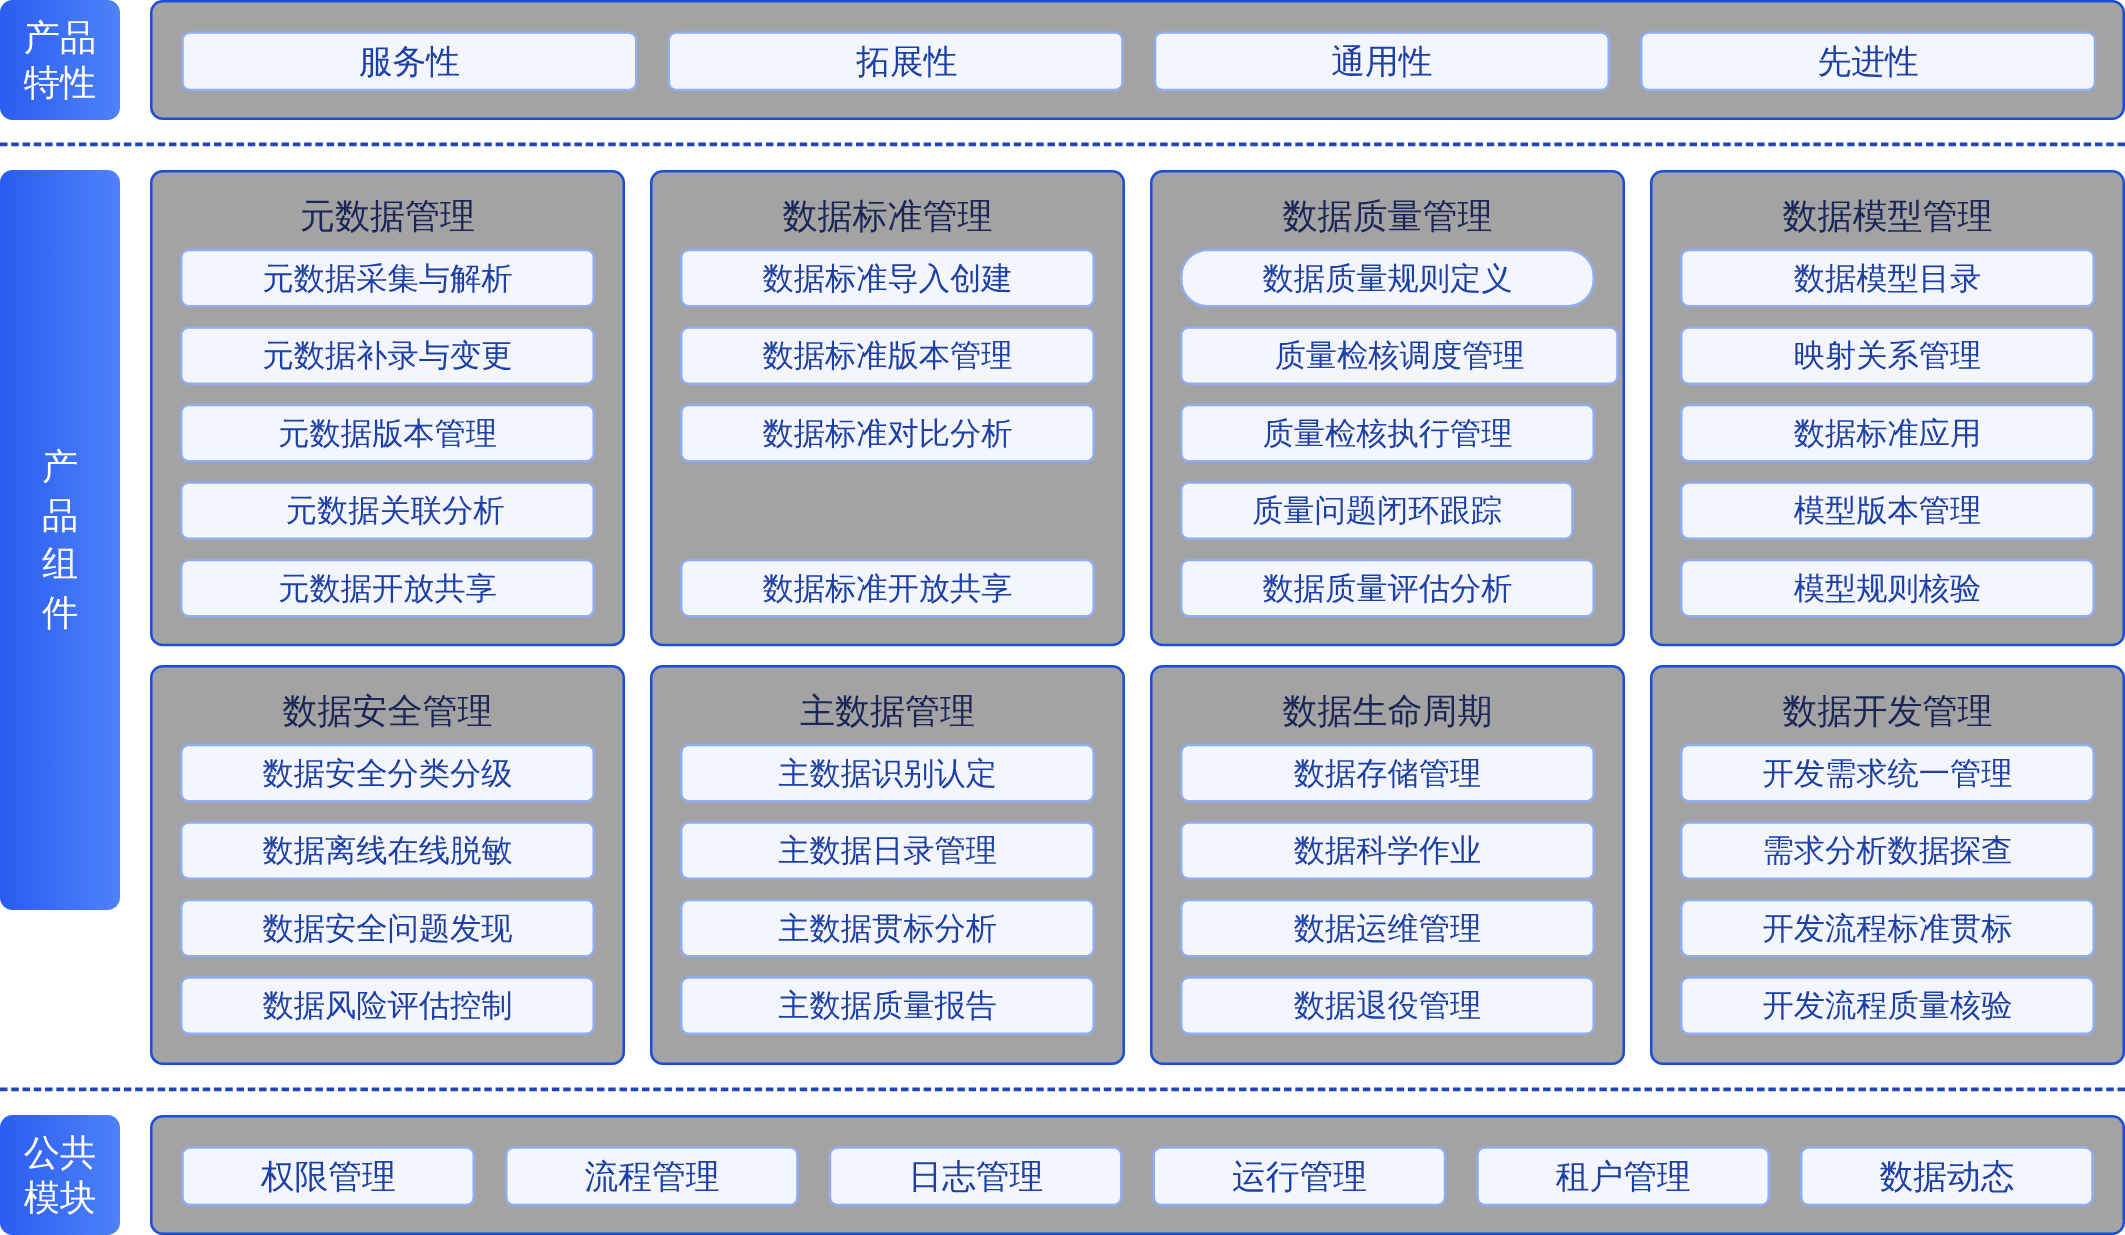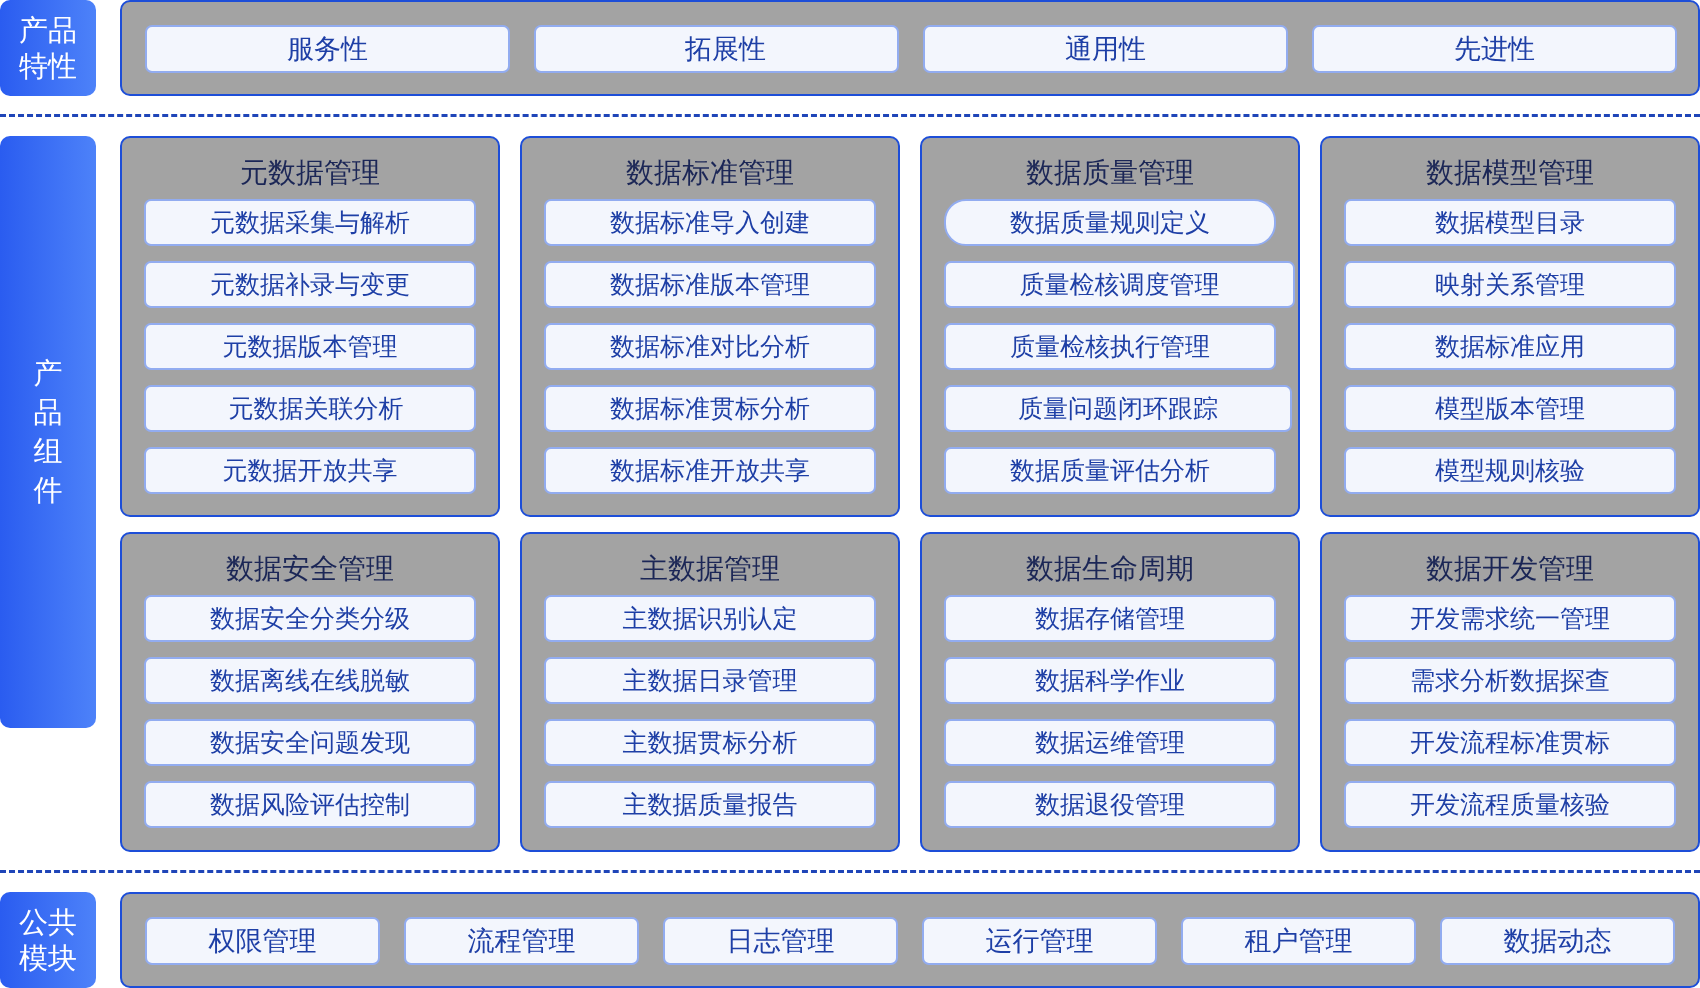--- a/index.html
+++ b/index.html
@@ -68,30 +68,29 @@
   <div class="chip mid" style="left:22px; top:185px; width:332px; height:47px;">元数据版本管理</div>
   <div class="chip mid" style="left:22px; top:247px; width:332px; height:47px;padding-left:12px;">元数据关联分析</div>
   <div class="chip mid" style="left:22px; top:309px; width:332px; height:47px;">元数据开放共享</div>
 </div>
 
 <div class="panel" style="left:520px; top:136px; width:380px; height:381px;">
   <div class="group-title" style="top:18px;">数据标准管理</div>
   <div class="chip mid" style="left:22px; top:61px; width:332px; height:47px;">数据标准导入创建</div>
   <div class="chip mid" style="left:22px; top:123px; width:332px; height:47px;">数据标准版本管理</div>
   <div class="chip mid" style="left:22px; top:185px; width:332px; height:47px;">数据标准对比分析</div>
-  <div class="chip mid" style="left:22px; top:247px; width:332px; height:47px;">数据标准贯标分析</div>
   <div class="chip mid" style="left:22px; top:309px; width:332px; height:47px;">数据标准开放共享</div>
 </div>
 
 <div class="panel" style="left:920px; top:136px; width:380px; height:381px;">
   <div class="group-title" style="top:18px;">数据质量管理</div>
   <div class="chip mid" style="left:22px; top:61px; width:332px; height:47px;border-radius:22px;">数据质量规则定义</div>
   <div class="chip mid" style="left:22px; top:123px; width:351px; height:47px;">质量检核调度管理</div>
   <div class="chip mid" style="left:22px; top:185px; width:332px; height:47px;">质量检核执行管理</div>
-  <div class="chip mid" style="left:22px; top:247px; width:348px; height:47px;">质量问题闭环跟踪</div>
+  <div class="chip mid" style="left:22px; top:247px; width:315px; height:47px;">质量问题闭环跟踪</div>
   <div class="chip mid" style="left:22px; top:309px; width:332px; height:47px;">数据质量评估分析</div>
 </div>
 
 <div class="panel" style="left:1320px; top:136px; width:380px; height:381px;padding-left:48px;">
   <div class="group-title" style="top:18px;">数据模型管理</div>
   <div class="chip mid" style="left:22px; top:61px; width:332px; height:47px;">数据模型目录</div>
   <div class="chip mid" style="left:22px; top:123px; width:332px; height:47px;">映射关系管理</div>
   <div class="chip mid" style="left:22px; top:185px; width:332px; height:47px;">数据标准应用</div>
   <div class="chip mid" style="left:22px; top:247px; width:332px; height:47px;">模型版本管理</div>
   <div class="chip mid" style="left:22px; top:309px; width:332px; height:47px;">模型规则核验</div>

